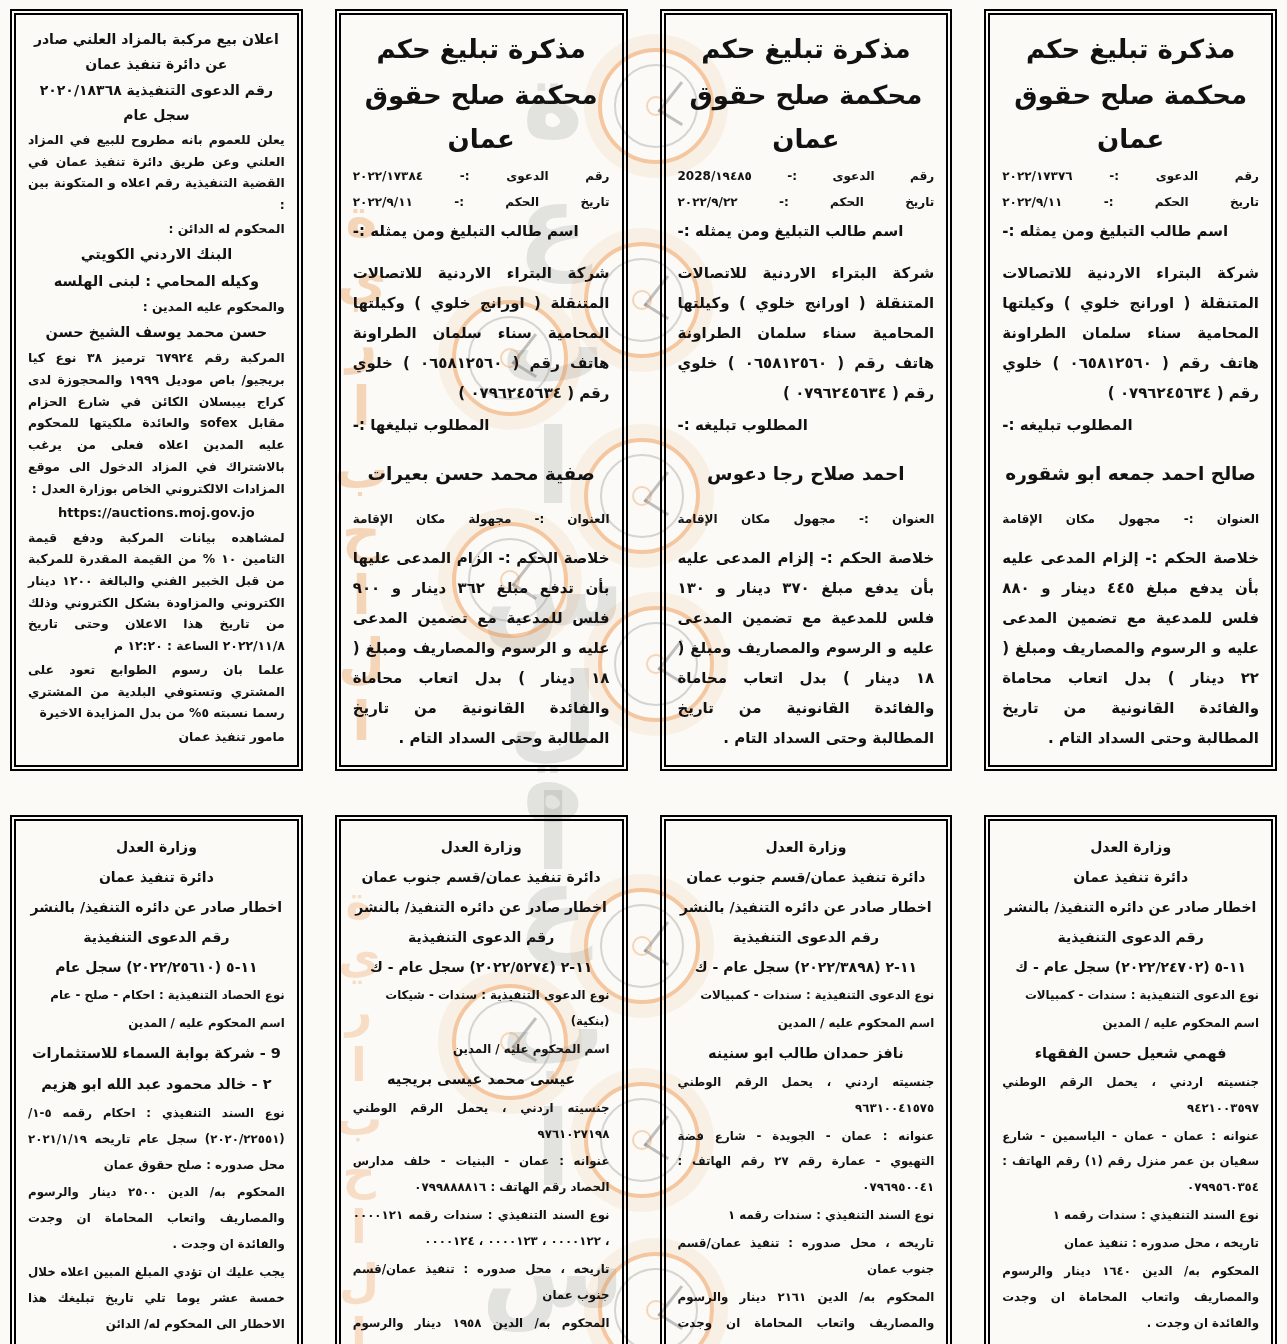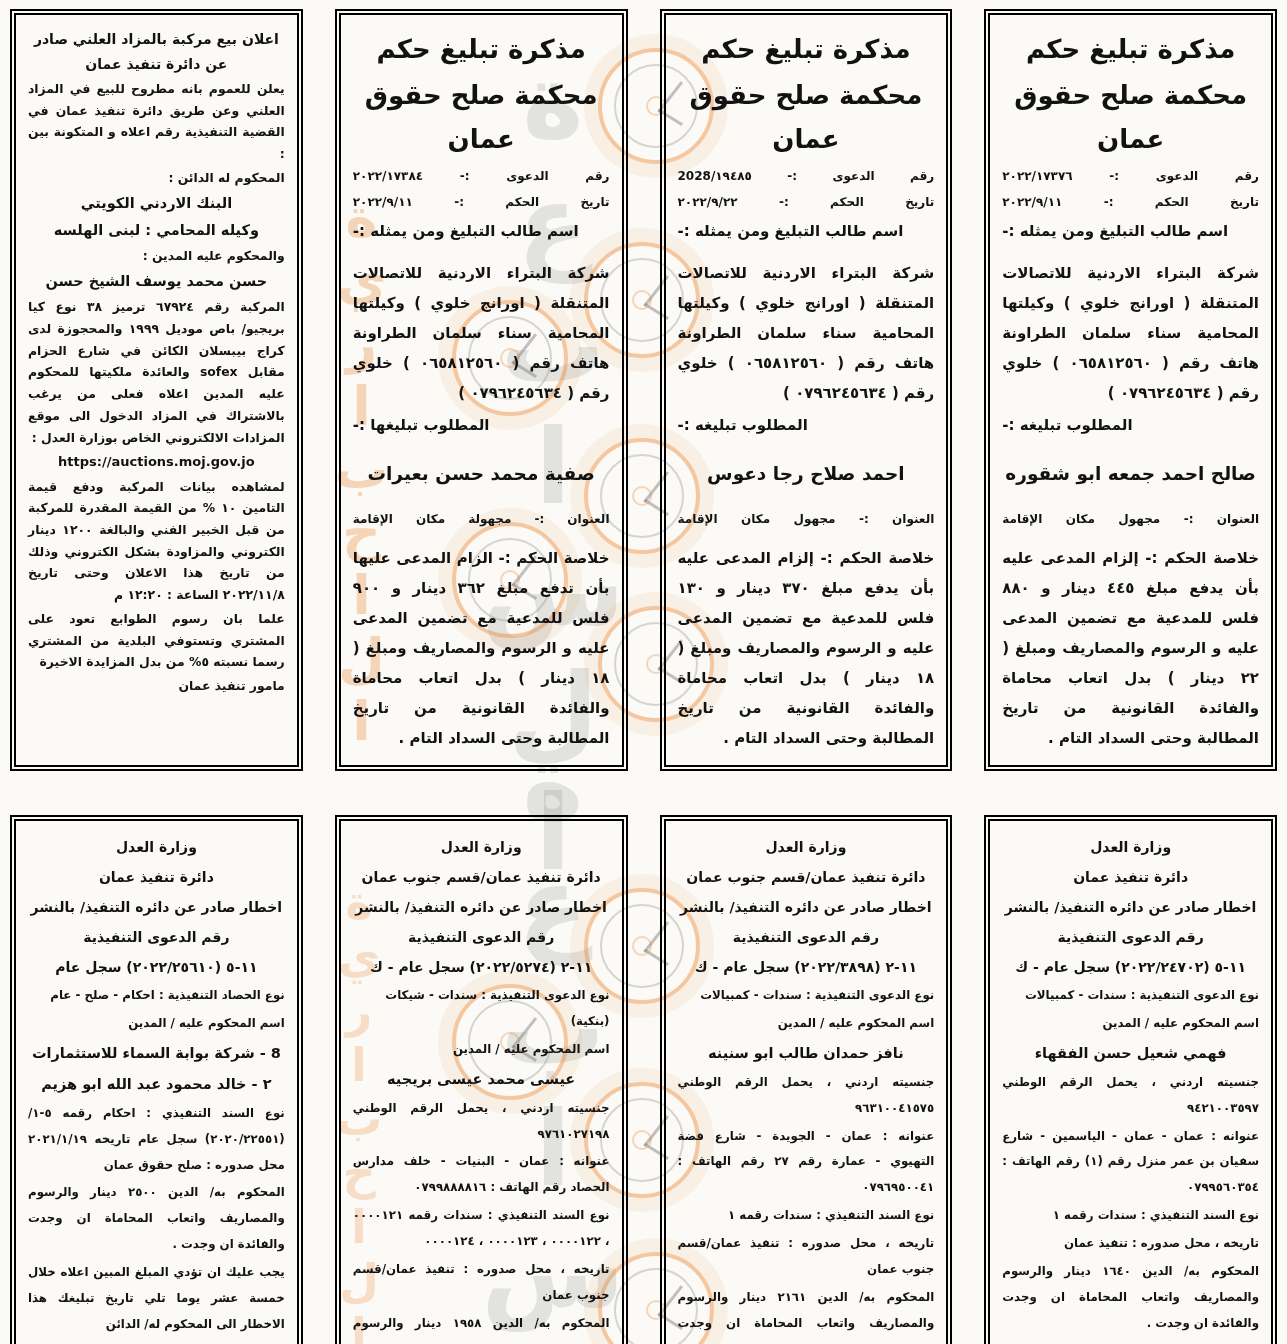--- a/index.html
+++ b/index.html
@@ -145,20 +145,21 @@
       <div class="ln j">تاريخ الحكم :- ٢٠٢٢/٩/١١</div>
       <div class="ln r">اسم طالب التبليغ ومن يمثله :-</div>
       <div class="ln b">شركة البتراء الاردنية للاتصالات المتنقلة ( اورانج خلوي ) وكيلتها المحامية سناء سلمان الطراونة هاتف رقم ( ٠٦٥٨١٢٥٦٠ ) خلوي رقم ( ٠٧٩٦٢٤٥٦٣٤ )</div>
       <div class="ln r">المطلوب تبليغها :-</div>
       <div class="ln name">صفية محمد حسن بعيرات</div>
       <div class="ln j">العنوان :- مجهولة مكان الإقامة</div>
       <div class="ln b">خلاصة الحكم :- الزام المدعى عليها بأن تدفع مبلغ ٣٦٢ دينار و ٩٠٠ فلس للمدعية مع تضمين المدعى عليه و الرسوم والمصاريف ومبلغ ( ١٨ دينار ) بدل اتعاب محاماة والفائدة القانونية من تاريخ المطالبة وحتى السداد التام .</div>
     </article>
   <article class="box dense">
       <div class="ln c2">اعلان بيع مركبة بالمزاد العلني صادر عن دائرة تنفيذ عمان</div>
+      <div class="ln c2">رقم الدعوى التنفيذية ٢٠٢٠/١٨٣٦٨ سجل عام</div>
       <div class="ln sb">يعلن للعموم بانه مطروح للبيع في المزاد العلني وعن طريق دائرة تنفيذ عمان في القضية التنفيذية رقم اعلاه و المتكونة بين :</div>
       <div class="ln sr">المحكوم له الدائن :</div>
       <div class="ln nm">البنك الاردني الكويتي</div>
       <div class="ln nm">وكيله المحامي : لبنى الهلسه</div>
       <div class="ln sr">والمحكوم عليه المدين :</div>
       <div class="ln nm">حسن محمد يوسف الشيخ حسن</div>
       <div class="ln sb">المركبة رقم ٦٧٩٢٤ ترميز ٣٨ نوع كيا بريجيو/ باص موديل ١٩٩٩ والمحجوزة لدى كراج بيبسلان الكائن في شارع الحزام مقابل sofex والعائدة ملكيتها للمحكوم عليه المدين اعلاه فعلى من يرغب بالاشتراك في المزاد الدخول الى موقع المزادات الالكتروني الخاص بوزارة العدل :</div>
       <div class="ln cs" dir="ltr">https://auctions.moj.gov.jo</div>
       <div class="ln sb">لمشاهده بيانات المركبة ودفع قيمة التامين ١٠ % من القيمة المقدرة للمركبة من قبل الخبير الفني والبالغة ١٢٠٠ دينار الكتروني والمزاودة بشكل الكتروني وذلك من تاريخ هذا الاعلان وحتى تاريخ ٢٠٢٢/١١/٨ الساعة : ١٢:٢٠ م</div>
       <div class="ln sb">علما بان رسوم الطوابع تعود على المشتري وتستوفي البلدية من المشتري رسما نسبته ٥% من بدل المزايدة الاخيرة</div>
@@ -212,19 +213,19 @@
       <div class="ln ss">المحكوم به/ الدين ١٩٥٨ دينار والرسوم والمصاريف واتعاب المحاماة ان وجدت والفائدة ان وجدت .</div>
     </article>
   <article class="box bottom">
       <div class="ln c2">وزارة العدل</div>
       <div class="ln c2">دائرة تنفيذ عمان</div>
       <div class="ln c2">اخطار صادر عن دائره التنفيذ/ بالنشر</div>
       <div class="ln c2">رقم الدعوى التنفيذية</div>
       <div class="ln c2">١١-٥ (٢٠٢٢/٢٥٦١٠) سجل عام</div>
       <div class="ln sr">نوع الحصاد التنفيذية : احكام - صلح - عام</div>
       <div class="ln sr">اسم المحكوم عليه / المدين</div>
-      <div class="ln nm">8 - شركة بوابة السماء للاستثمارات</div>
+      <div class="ln nm">9 - شركة بوابة السماء للاستثمارات</div>
       <div class="ln nm">٢ - خالد محمود عبد الله ابو هزيم</div>
       <div class="ln ss">نوع السند التنفيذي : احكام رقمه ٥-١/ (٢٠٢٠/٢٢٥٥١) سجل عام تاريخه ٢٠٢١/١/١٩ محل صدوره : صلح حقوق عمان</div>
       <div class="ln ss">المحكوم به/ الدين ٢٥٠٠ دينار والرسوم والمصاريف واتعاب المحاماة ان وجدت والفائدة ان وجدت .</div>
       <div class="ln ss">يجب عليك ان تؤدي المبلغ المبين اعلاه خلال خمسة عشر يوما تلي تاريخ تبليغك هذا الاخطار الى المحكوم له/ الدائن</div>
     </article>
 </main>
 
 </body></html>

